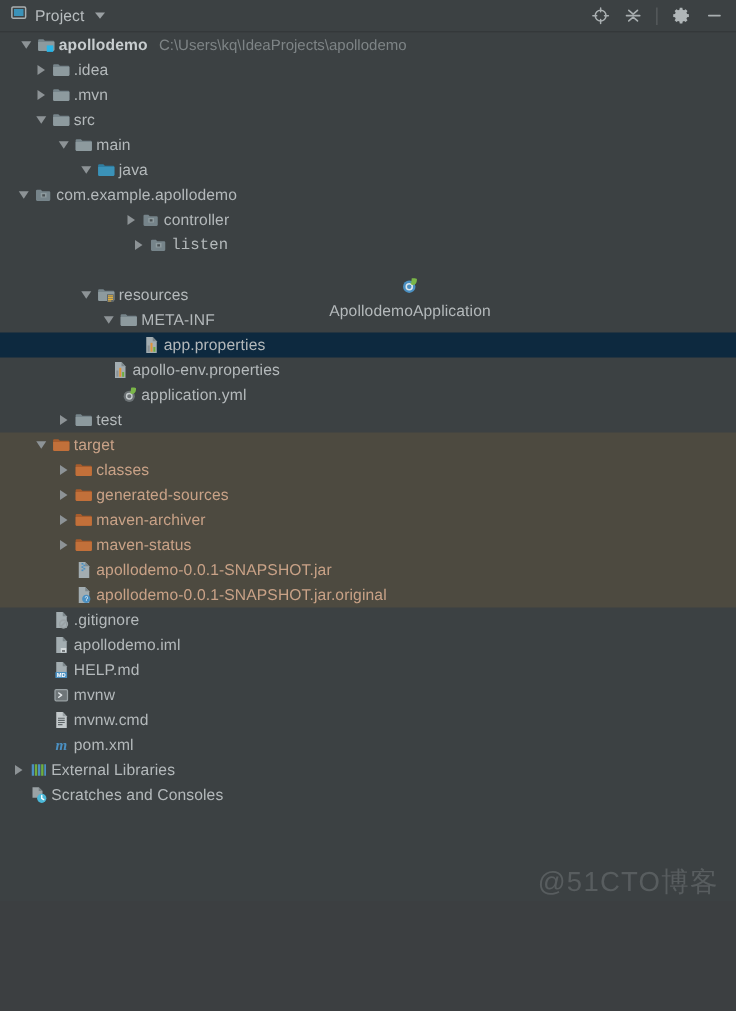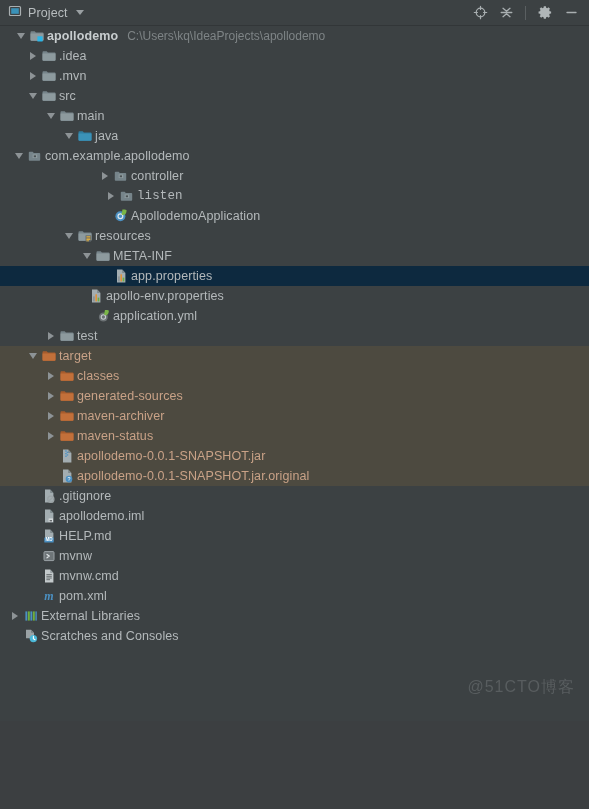--- a/index.html
+++ b/index.html
@@ -113,22 +113,22 @@
   .sub-label {
     font-size: 12px;
     color: #7e8486;
     margin-left: 9px;
     line-height: 20px;
   }
 
   
   .watermark {
     position: absolute;
-    right: 14px; bottom: 23px;
-    font-size: 16px;
+    right: 14px; bottom: 0;
+    font-size: 22px;
     color: #585d5f;
     letter-spacing: 1px;
     user-select: none;
   }
 </style>
 </head>
 <body>
 
 <div id="app">
 
@@ -282,21 +282,21 @@
           </div>
           <div class="icon-slot">
             <svg width="16" height="16" viewBox="0 0 16 16">
               <path fill="#76848a" d="M1.8 4.6a.9.9 0 01.9-.9h3l1.1 1.2h5.5a.9.9 0 01.9.9v6a.9.9 0 01-.9.9H2.7a.9.9 0 01-.9-.9V4.6z"></path>
               <rect x="5.6" y="6.4" width="4.6" height="3.6" fill="#8d9a9e"></rect>
               <rect x="6.8" y="7.4" width="2.2" height="1.8" fill="#4a5154"></rect>
             </svg>
           </div>
           <span class="label">listen</span>
         </div>
-        <div class="row" style="padding-left: 98px;">
+        <div class="row" style="padding-left: 67px; flex-direction: column;">
           <div class="arrow-slot"></div>
           <div class="icon-slot">
             <svg width="16" height="16" viewBox="0 0 16 16">
               <circle cx="7.4" cy="8.3" r="5" fill="#4b90c2"></circle>
               <circle cx="7.4" cy="8.3" r="2.4" fill="none" stroke="#dfe7ec" stroke-width="1.2"></circle>
               <path fill="#7ab648" d="M9.4 1.6c2.3-.3 4.1.5 4.1.5s.3 2.4-1 3.9c-1.2 1.4-3 1.2-3.7.4-.8-.9-.6-2.6.6-3.4.9-.6 2-.6 2-.6s-1.6.2-2.4 1.1c-.7.7-.6 1.8-.1 2.2"></path>
             </svg>
           </div>
           <span class="label">ApollodemoApplication</span>
         </div>

